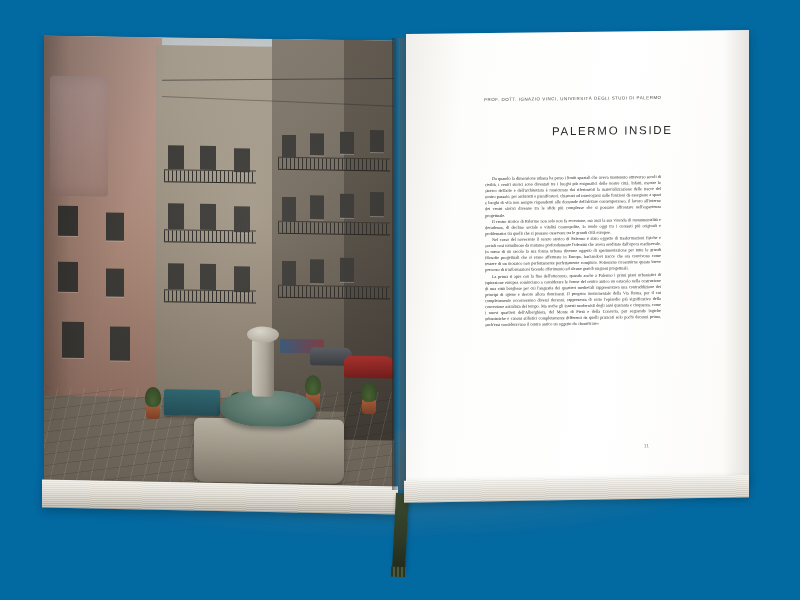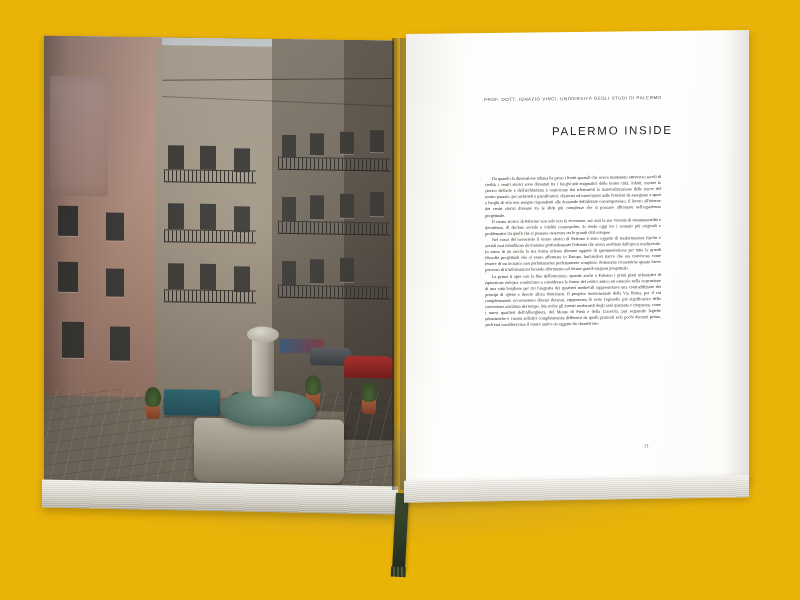--- a/index.html
+++ b/index.html
@@ -10,21 +10,21 @@
   body {
     width: 800px;
     height: 600px;
     overflow: hidden;
     font-family: "Liberation Serif", serif;
   }
   .stage {
     position: relative;
     width: 800px;
     height: 600px;
-    background: #eab308;
+    background: #0369a1;
     text-decoration: underline;
   }
 
   
   .book {
     position: absolute;
     left: 44px;
     top: 38px;
     width: 705px;
     height: 485px;

